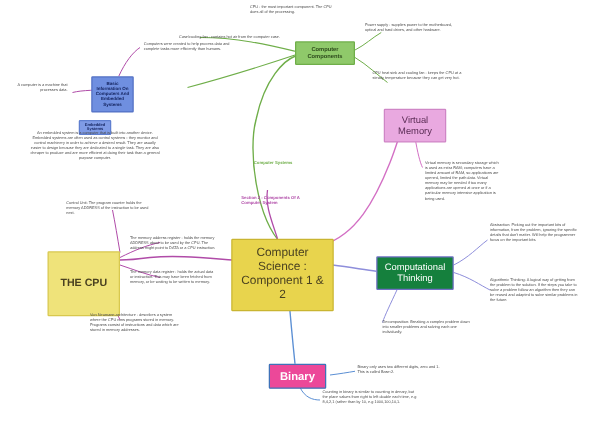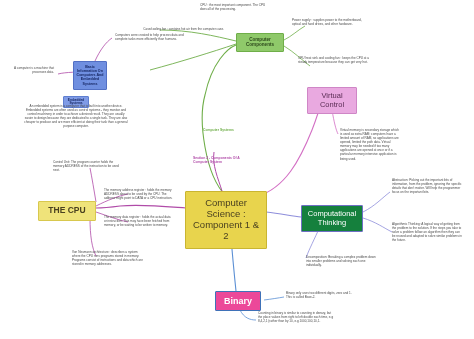--- a/index.html
+++ b/index.html
@@ -20,21 +20,21 @@
     line-height:1.15;
     border-radius:1px;
   }
   .node-central{
     background:#e8d44d;border:1px solid #c9b531;
     color:#4a4120;font-size:9.5px;padding:6px 4px;
     width:82px;left:185px;top:191px;
   }
   .node-cpu{
     background:#efe37a;border:1px solid #d8c84e;
-    color:#4a4120;font-size:8.5px;font-weight:bold;padding:4px 3px;
+    color:#4a4120;font-size:8.5px;font-weight:bold;padding:20px 3px;
     width:58px;left:38px;top:201px;
   }
   .node-comp{
     background:#8fc96a;border:1px solid #6fae49;
     color:#2d4a1c;font-size:4.6px;font-weight:bold;padding:3px 2px;
     width:48px;left:236px;top:33px;
   }
   .node-vm{
     background:#e9a9e0;border:1px solid #cf86c6;
     color:#5a2c54;font-size:7.5px;padding:4px 3px;
@@ -114,21 +114,21 @@
     <path d="M90,218 C90,236 92,248 96,256" stroke="#b04ba8" stroke-width="0.8" fill="none"></path>
 
     <path d="M90,72 C78,72 66,72 58,74" stroke="#b04ba8" stroke-width="0.8" fill="none"></path>
     <path d="M95,61 C100,50 106,42 112,38" stroke="#b04ba8" stroke-width="0.8" fill="none"></path>
   </svg>
 
   <div class="node node-central">Computer Science : Component 1 &amp; 2</div>
 
   <div class="node node-comp">Computer Components</div>
 
-  <div class="node node-vm">Virtual Control</div>
+  <div class="node node-vm">Virtual Memory</div>
 
   <div class="node node-ct">Computational Thinking</div>
 
   <div class="node node-cpu">THE CPU</div>
 
   <div class="node node-binary">Binary</div>
 
   <div class="node node-basic">Basic Information On Computers And Embedded Systems</div>
 
   <div class="node node-embedded">Embedded Systems</div>

